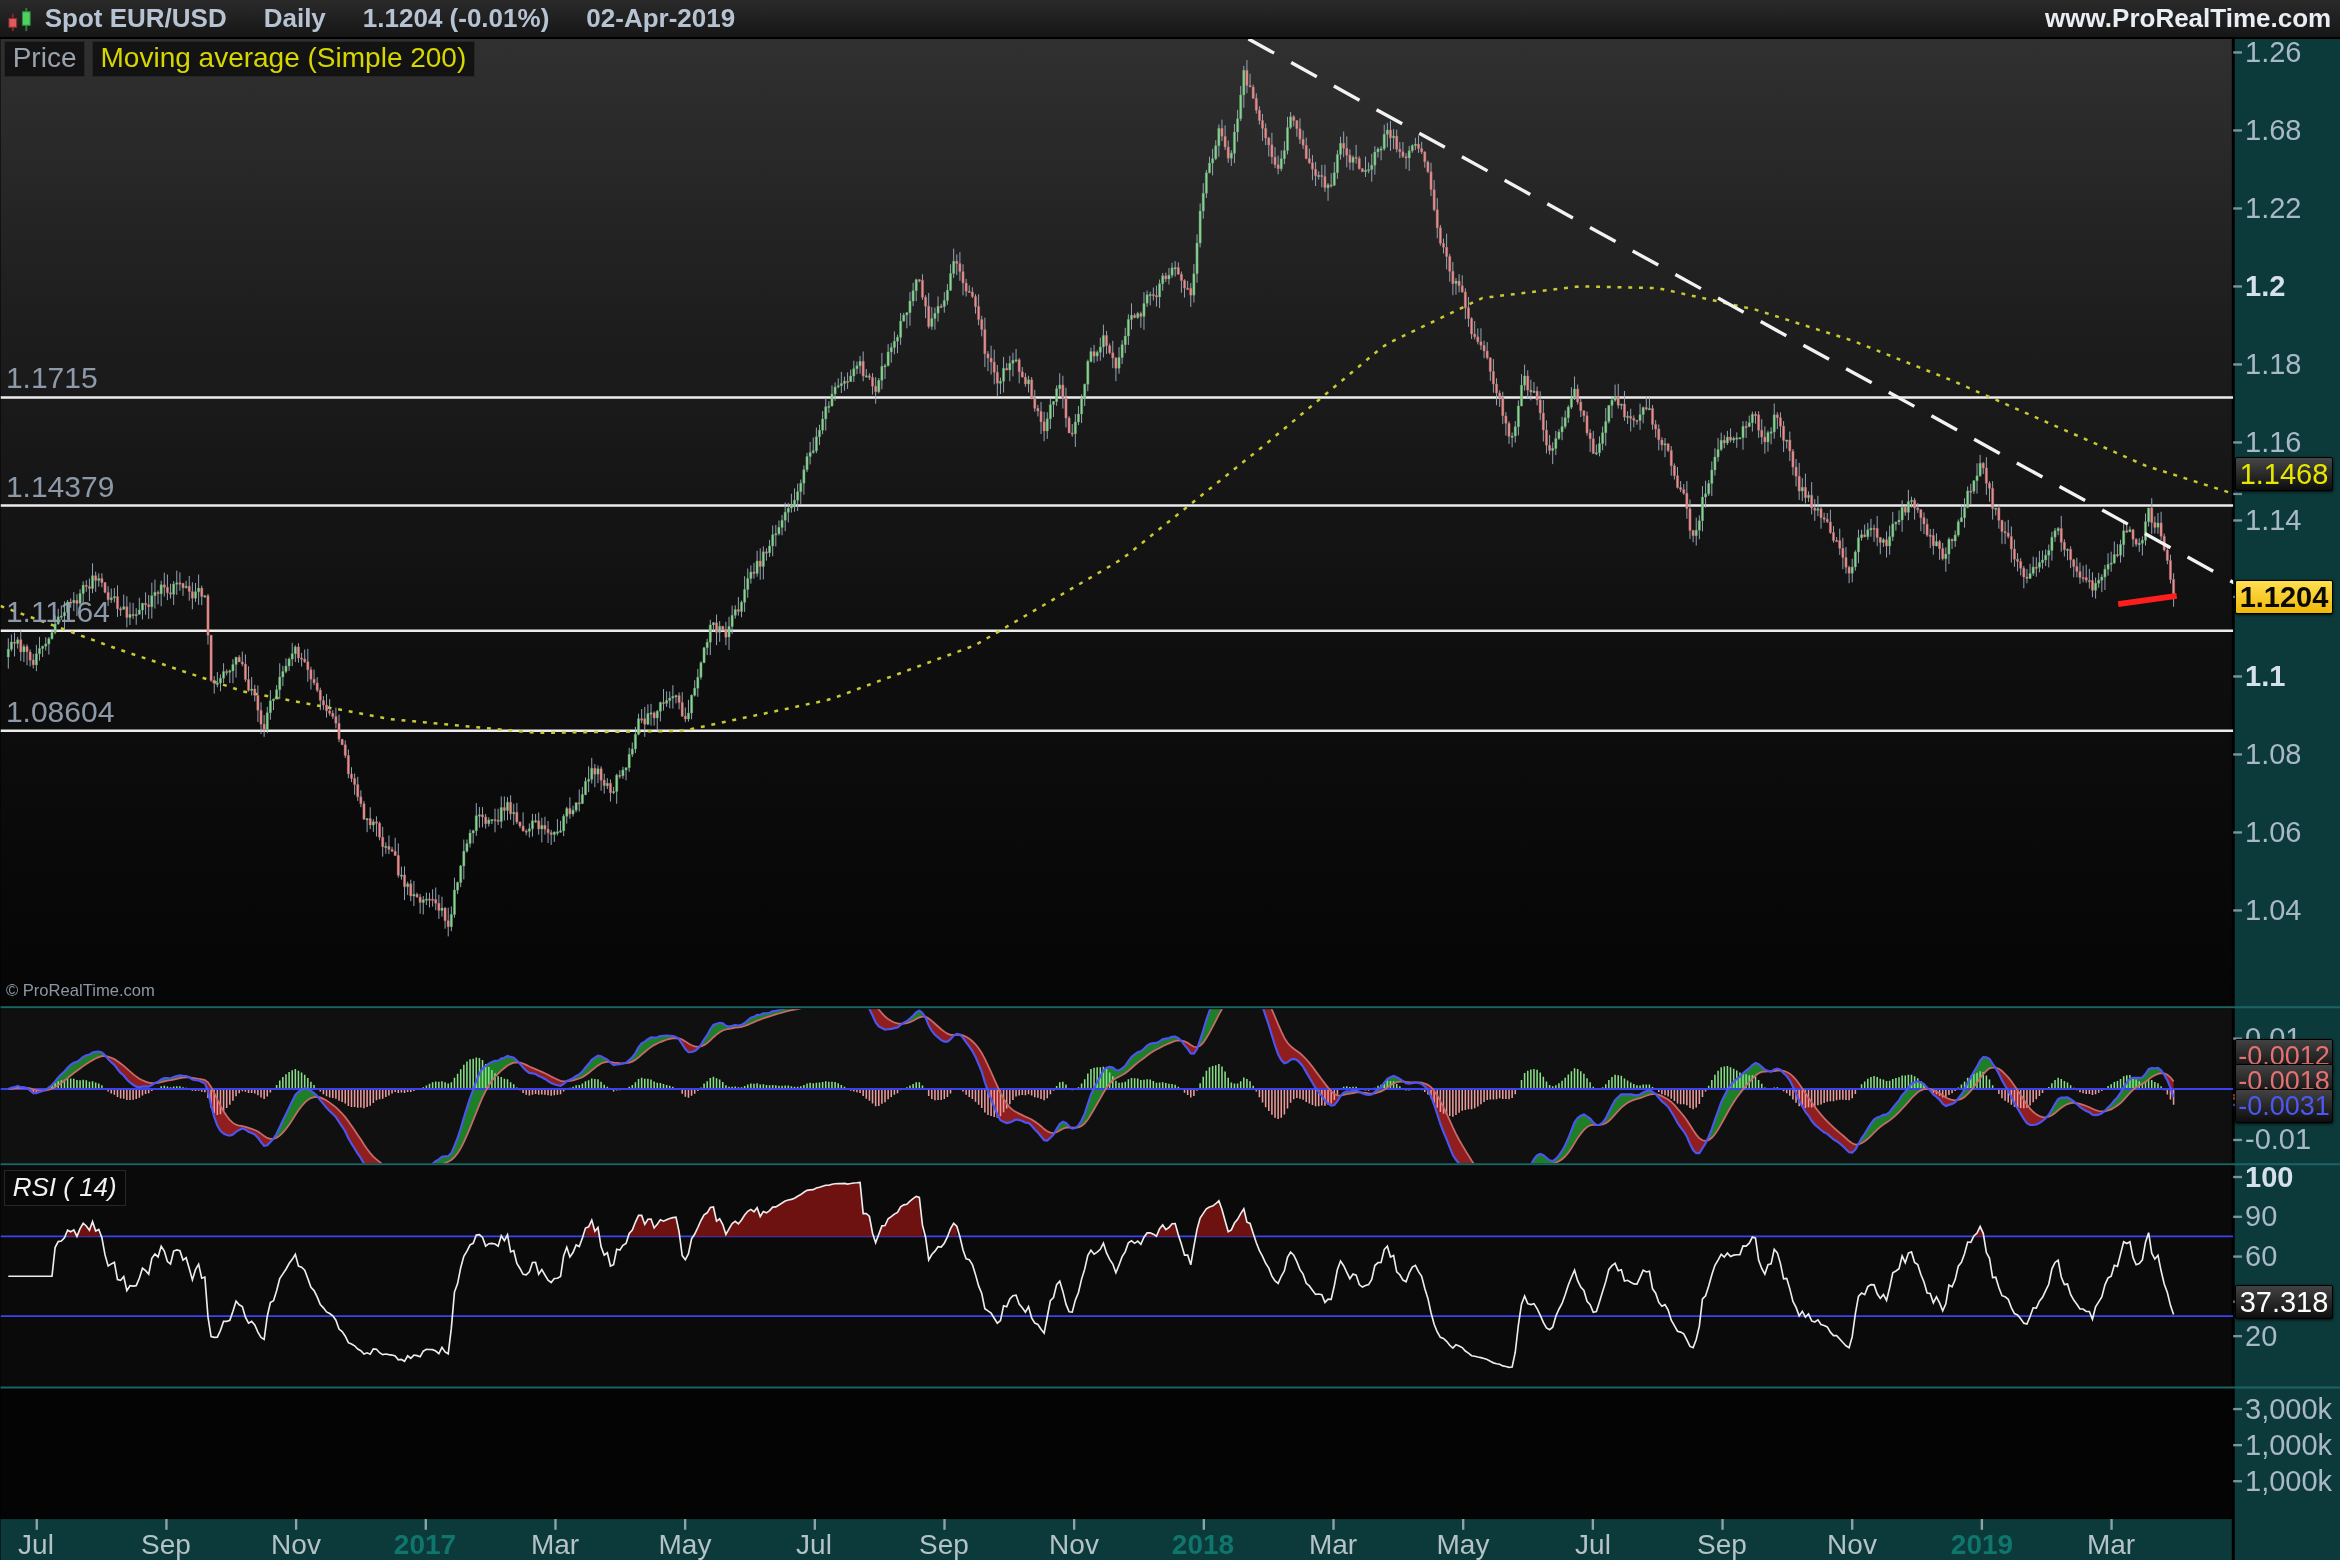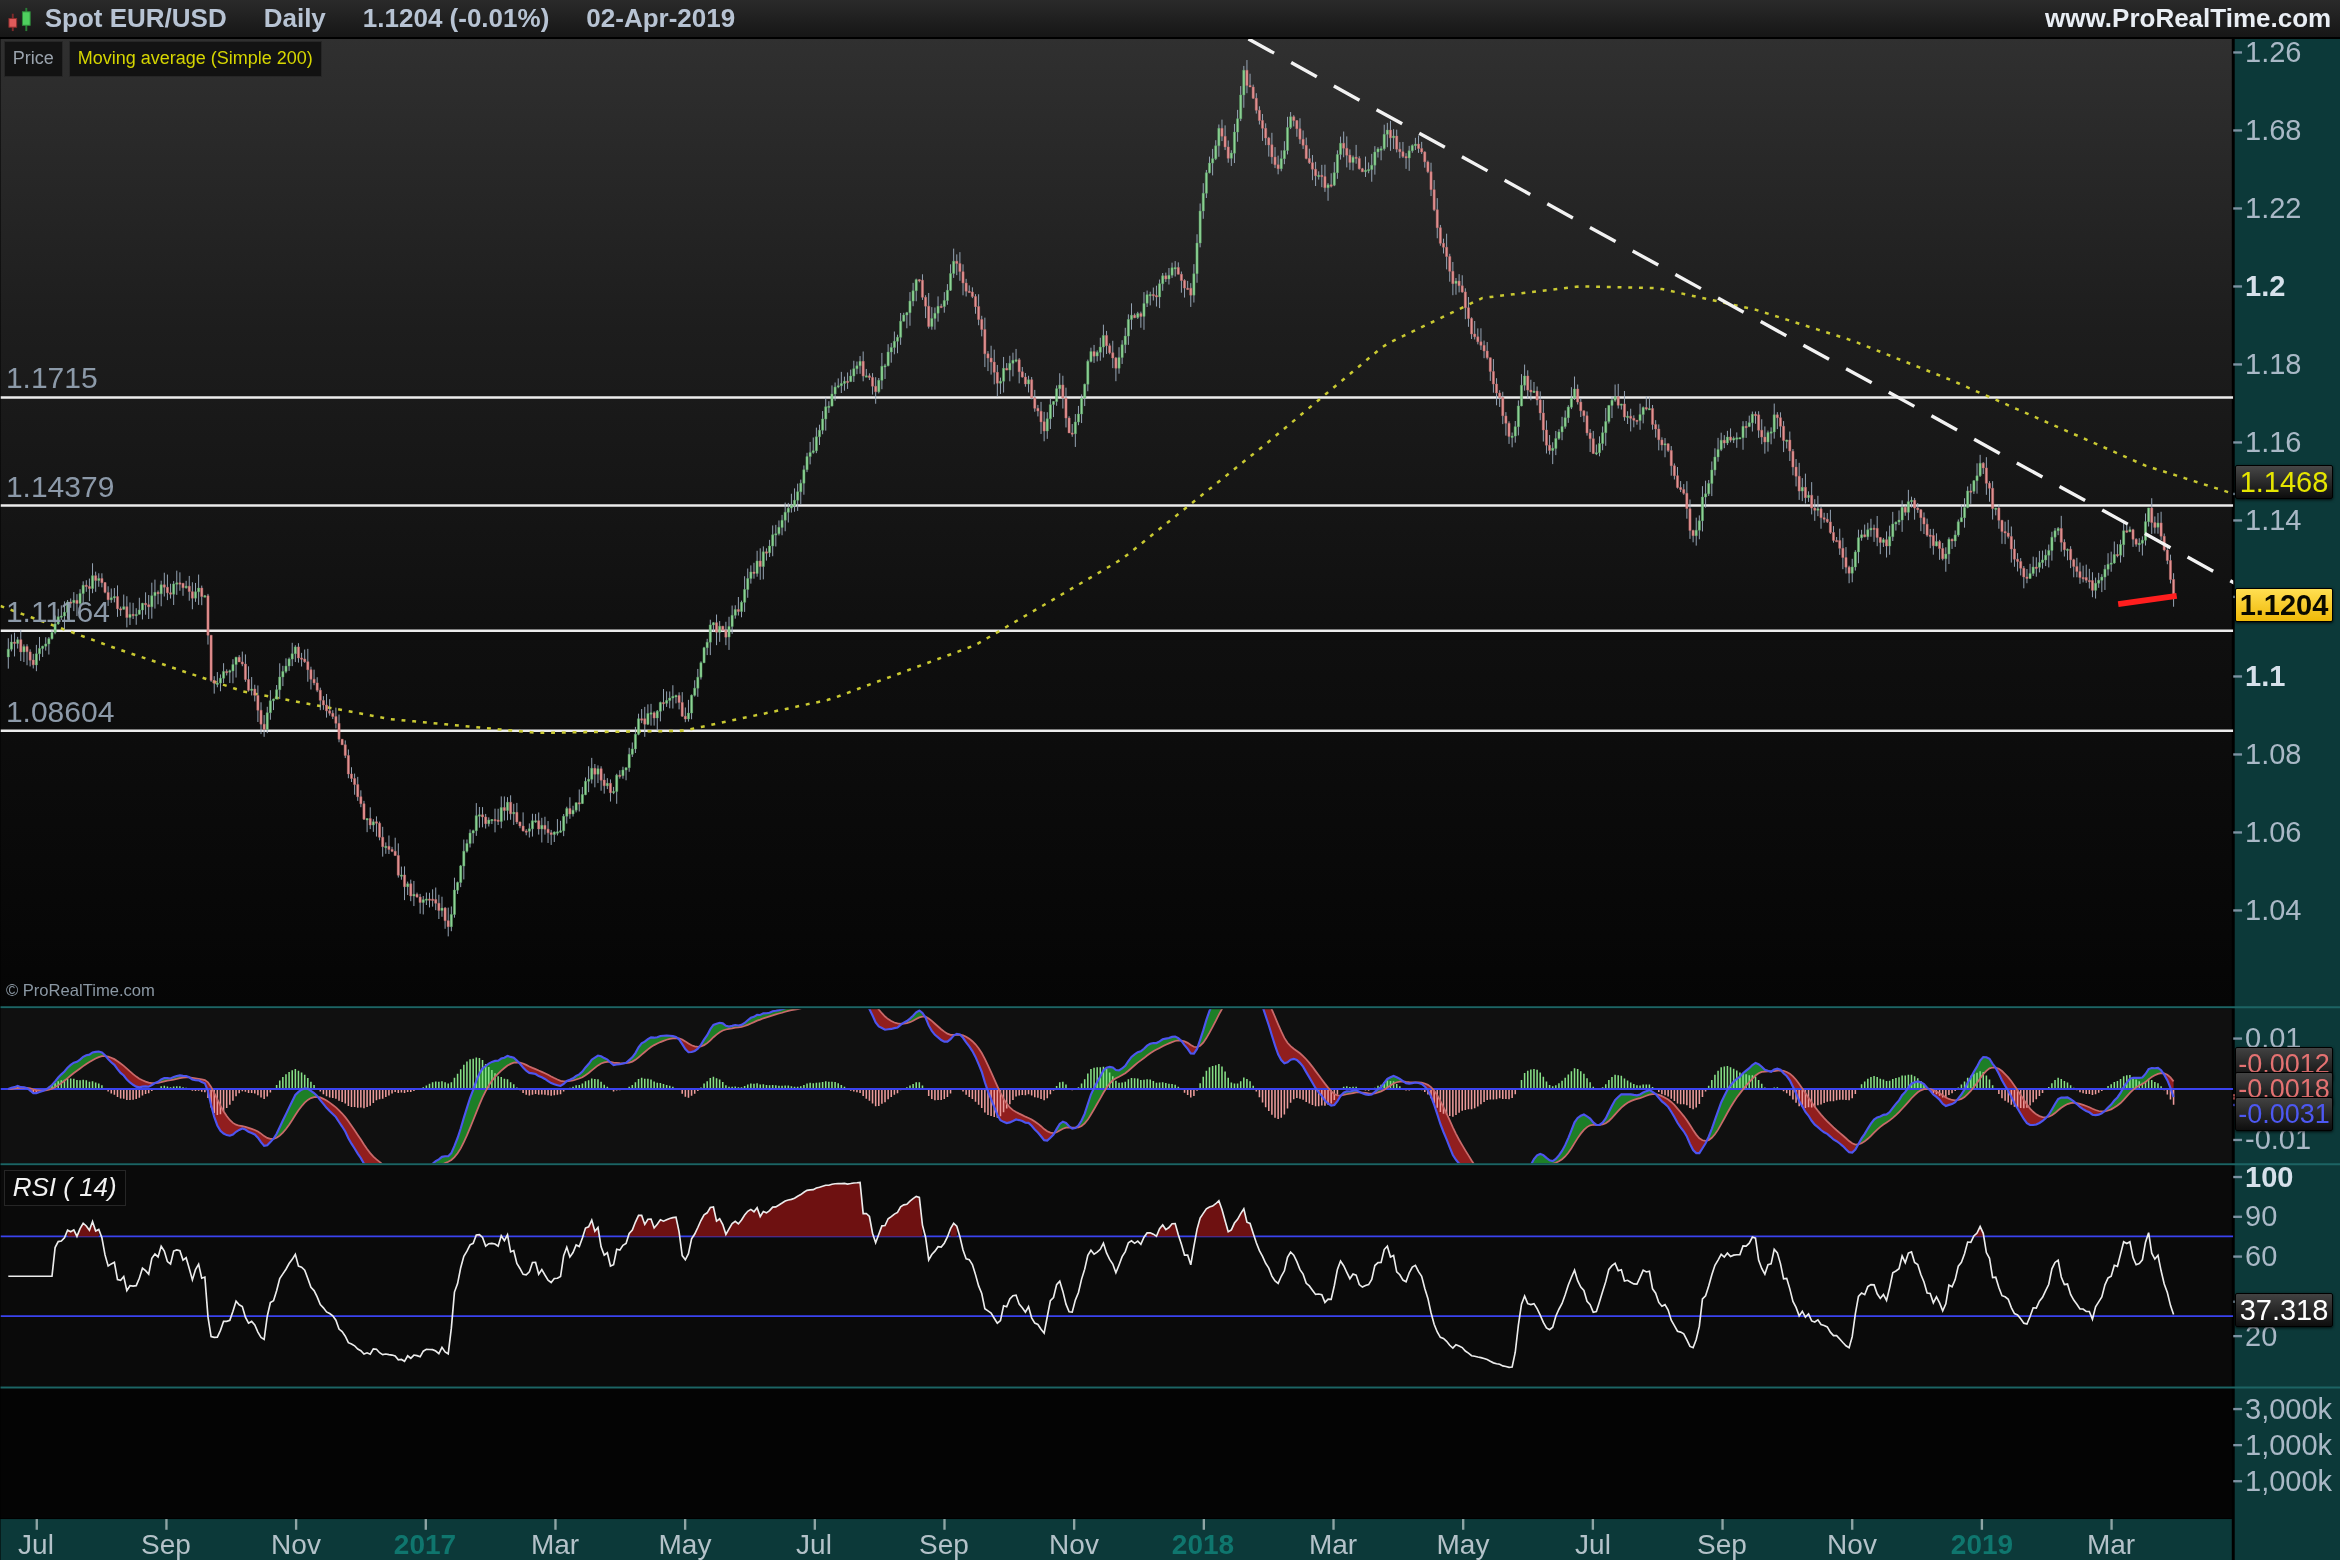--- a/index.html
+++ b/index.html
@@ -6,33 +6,33 @@
   .screen{position:relative;width:2341px;height:1560px;overflow:hidden;background:#000;
     font-family:"Liberation Sans",sans-serif;-webkit-user-select:none;user-select:none;}
   #chart-svg{position:absolute;left:0;top:0;}
   .topbar{position:absolute;left:0;top:0;width:2341px;height:37px;
     background:linear-gradient(#2a2a2a,#161616);border-bottom:2px solid #000;
     display:flex;align-items:center;color:#b7c3d3;font-weight:bold;font-size:26px;}
   .topbar .logo{margin:0 9.8px 0 5.9px;display:flex;align-items:flex-end;height:29px;}
   .tpart{margin-right:37px;white-space:nowrap;}
   .url{margin-left:auto;margin-right:9.8px;color:#e9eef4;}
   .chip{display:inline-block;background:rgba(8,8,8,.72);border:1px solid #262626;
-    padding:1px 7.8px 2.9px 7.8px;margin-right:2px;font-size:18px;line-height:30px;}
+    padding:1px 7.8px 2.9px 7.8px;margin-right:2px;font-size:28px;line-height:30px;}
   .legend-row{position:absolute;left:3.9px;top:41px;white-space:nowrap;}
   .macd-legend{position:absolute;left:3.9px;top:1014px;white-space:nowrap;}
   .rsi-legend{position:absolute;left:3.9px;top:1170px;font-style:italic;}
   .copyright{position:absolute;left:5.9px;top:981px;font-size:16.6px;color:#8a97a3;}
   .lvl-label{position:absolute;font-size:30px;color:#93a1b1;opacity:.95;}
   .ax-label{position:absolute;left:2245px;font-size:29px;color:#a9b8c6;white-space:nowrap;}
   .ax-label.bold{font-weight:bold;color:#d6e0ea;}
   .month{position:absolute;top:1529px;font-size:28px;color:#b4c2c9;transform:translateX(-50%);}
   .month.bold{font-weight:bold;color:#0f766e;}
   .valbox{position:absolute;left:2235px;width:96px;height:32px;border:1px solid #000;
     border-radius:2px;font-size:29px;text-align:center;line-height:32px;
-    box-shadow:0 1px 2.9px rgba(0,0,0,.8);margin-top:8px;}
+    box-shadow:0 1px 2.9px rgba(0,0,0,.8);}
   .box-darky{background:linear-gradient(#474747,#0d0d0d);color:#e6e600;}
   .box-yellow{background:linear-gradient(#ffdf52,#efb908);color:#0a0a00;font-weight:bold;}
   .box-dark{background:linear-gradient(#424242,#0e0e0e);}
   .box-white{color:#fff;}
   .txt-red{color:#e57272;}
   .txt-blue{color:#4d58f2;}
 </style>
 </head>
 <body>
 

